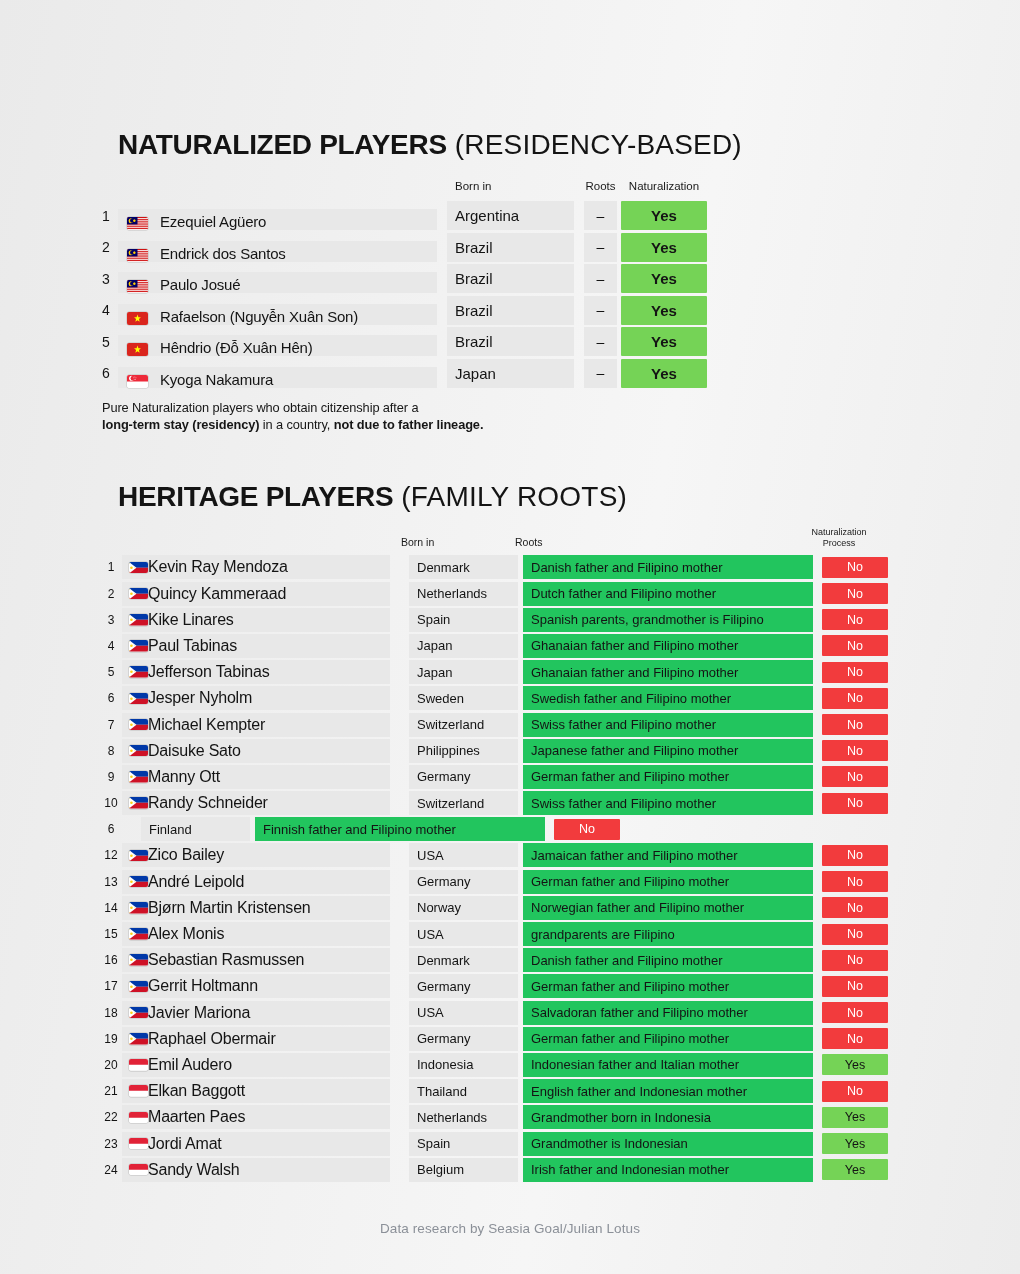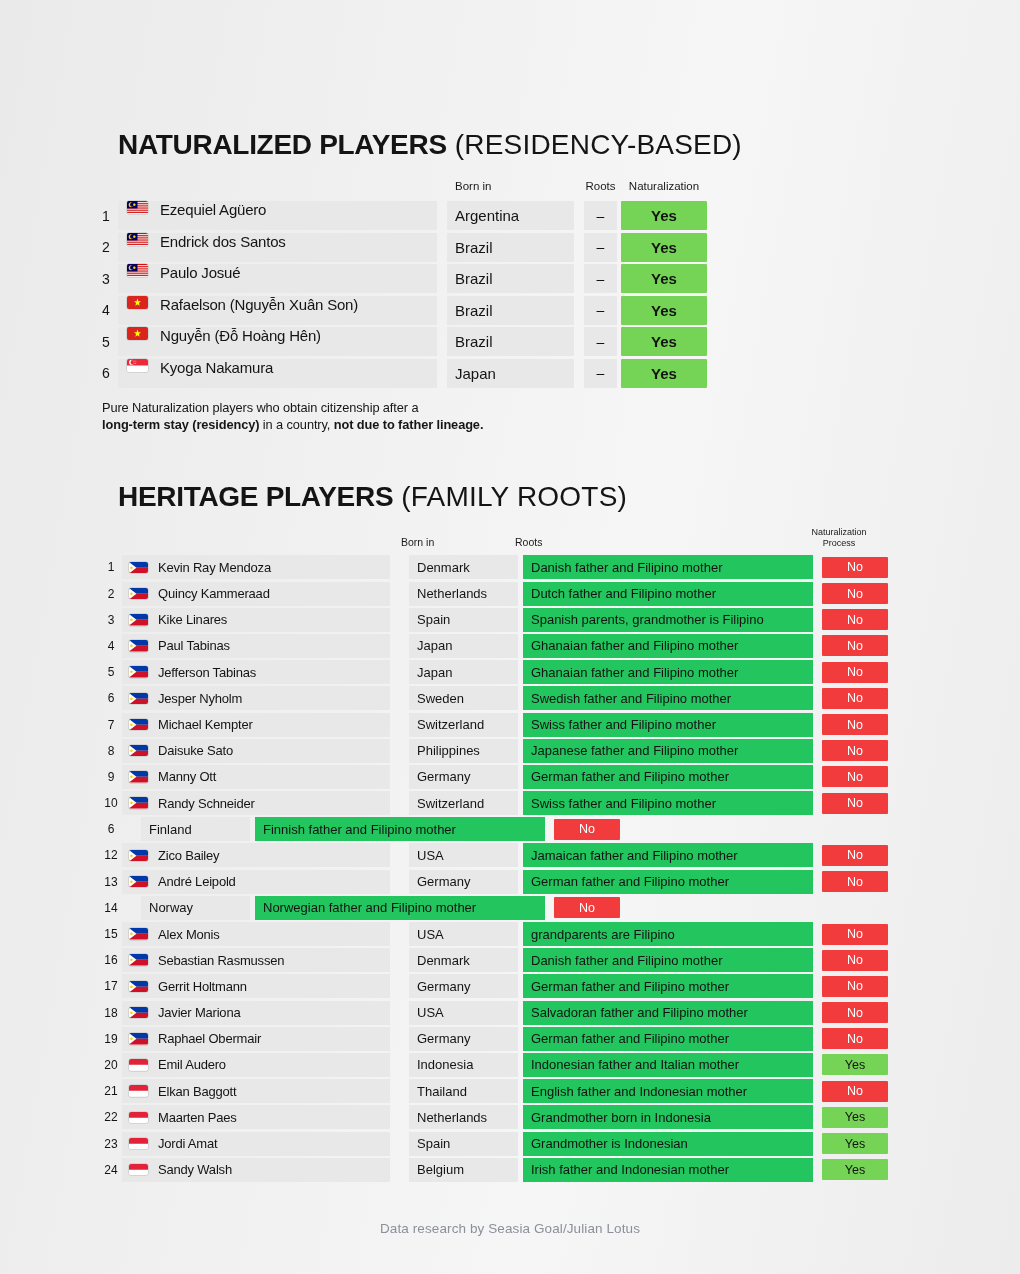--- a/index.html
+++ b/index.html
@@ -20,21 +20,21 @@
   
   .sec1{position:absolute;left:102px;top:114px;}
   .hrow1{display:flex;font-size:11.5px;color:#1a1a1a;margin-top:21px;margin-bottom:9px;align-items:flex-end;}
   .h1-spacer{width:335px;}
   .h1-born{width:127px;margin-left:10px;padding-left:8px;box-sizing:border-box;}
   .h1-roots{width:33px;margin-left:10px;text-align:center;}
   .h1-nat{width:86px;margin-left:4px;text-align:center;}
 
   .row1{display:flex;align-items:stretch;height:29px;margin-bottom:2.5px;font-size:15px;}
   .row1 .c-num{width:16px;display:flex;align-items:center;font-size:14px;}
-  .row1 .c-name{width:319px;background:#e8e8e8;display:flex;align-items:flex-start;padding-left:9px;box-sizing:border-box;}
+  .row1 .c-name{width:319px;background:#e8e8e8;display:flex;align-items:flex-end;padding-left:9px;box-sizing:border-box;margin-top:8px;}
   .row1 .pname{margin-left:12px;font-weight:500;letter-spacing:-0.2px;}
   .row1 .c-born{width:127px;margin-left:10px;background:#e8e8e8;display:flex;align-items:center;padding-left:8px;box-sizing:border-box;}
   .row1 .c-dash{width:33px;margin-left:10px;background:#e8e8e8;display:flex;align-items:center;justify-content:center;font-size:14px;}
   .row1 .badge{width:86px;margin-left:4px;display:flex;align-items:center;justify-content:center;font-weight:600;border-radius:1px;}
 
   .badge.yes{background:#75d356;color:#141414;}
   .badge.no{background:#f23b3d;color:#ffffff;}
 
   .note{margin:11px 0 8px 0;font-size:12.8px;line-height:17.5px;letter-spacing:-0.1px;color:#161616;}
   .note b{font-weight:800;}
@@ -43,21 +43,21 @@
   .sec2{position:absolute;left:102px;top:466px;}
   .hrow2{display:flex;align-items:flex-end;margin-top:12px;margin-bottom:7px;color:#1a1a1a;}
   .h2-spacer{width:291px;}
   .h2-born{width:109px;padding-left:8px;box-sizing:border-box;font-size:10.5px;}
   .h2-roots{width:290px;margin-left:5px;padding-left:8px;box-sizing:border-box;font-size:10.5px;}
   .h2-nat{width:66px;margin-left:9px;text-align:center;font-size:9px;line-height:10.5px;}
 
   .row2{display:flex;align-items:center;height:24px;margin-bottom:2.2px;font-size:13px;}
   .row2 .c-num{width:18px;text-align:center;font-size:12px;margin-right:2px;}
   .row2 .c-name{width:268px;height:24px;background:#e8e8e8;display:flex;align-items:center;padding-left:7px;box-sizing:border-box;}
-  .row2 .pname{margin-left:10px;font-weight:500;letter-spacing:-0.2px;font-size:13px;}
+  .row2 .pname{font-weight:500;letter-spacing:-0.2px;font-size:16px;}
   .row2 .c-born{width:109px;height:24px;margin-left:19px;background:#e8e8e8;display:flex;align-items:center;padding-left:8px;box-sizing:border-box;}
   .row2 .c-roots{width:290px;height:24px;margin-left:5px;background:#22c55e;display:flex;align-items:center;padding-left:8px;box-sizing:border-box;}
   .row2 .badge{width:66px;height:21px;margin-left:9px;display:flex;align-items:center;justify-content:center;font-size:12.5px;font-weight:500;border-radius:1px;}
 
   
   .flag{display:inline-flex;flex:none;}
   .flag svg{display:block;border-radius:2px;box-shadow:0 0 0 0.5px rgba(0,0,0,0.18);}
   .f1 svg{width:21px;height:13px;}
   .f2 svg{width:19px;height:11.5px;}
 
@@ -180,21 +180,21 @@
 
   <div class="row1">
     <div class="c-num">5</div>
     <div class="c-name">
       <span class="flag f1">
               <svg viewBox="0 0 28 16" preserveAspectRatio="none">
                 <rect width="28" height="16" fill="#da251d"></rect>
                 <polygon fill="#ffff00" points="14,3.2 15.21,6.34 18.56,6.52 15.95,8.63 16.82,11.88 14,10.05 11.18,11.88 12.05,8.63 9.44,6.52 12.79,6.34"></polygon>
               </svg>
             </span>
-      <span class="pname">Nguyễn (Đỗ Hoàng Hên)</span>
+      <span class="pname">Hêndrio (Đỗ Xuân Hên)</span>
     </div>
     <div class="c-born">Brazil</div>
     <div class="c-dash">–</div>
     <div class="badge yes">Yes</div>
   </div>
 
   <div class="row1">
     <div class="c-num">6</div>
     <div class="c-name">
       <span class="flag f1">
@@ -486,20 +486,34 @@
             </span>
       <span class="pname">André Leipold</span>
     </div>
     <div class="c-born">Germany</div>
     <div class="c-roots">German father and Filipino mother</div>
     <div class="badge no">No</div>
   </div>
 
   <div class="row2">
     <div class="c-num">14</div>
+    <div class="c-name">
+      <span class="flag f2">
+              <svg viewBox="0 0 28 16" preserveAspectRatio="none">
+                <rect width="28" height="8" fill="#0038a8"></rect>
+                <rect y="8" width="28" height="8" fill="#ce1126"></rect>
+                <polygon points="0,0 11,8 0,16" fill="#fff"></polygon>
+                <circle cx="3.6" cy="8" r="1.9" fill="#fcd116"></circle>
+                <circle cx="1" cy="1.4" r="0.55" fill="#fcd116"></circle>
+                <circle cx="1" cy="14.6" r="0.55" fill="#fcd116"></circle>
+                <circle cx="8.7" cy="8" r="0.55" fill="#fcd116"></circle>
+              </svg>
+            </span>
+      <span class="pname">Bjørn Martin Kristensen</span>
+    </div>
     <div class="c-born">Norway</div>
     <div class="c-roots">Norwegian father and Filipino mother</div>
     <div class="badge no">No</div>
   </div>
 
   <div class="row2">
     <div class="c-num">15</div>
     <div class="c-name">
       <span class="flag f2">
               <svg viewBox="0 0 28 16" preserveAspectRatio="none">

